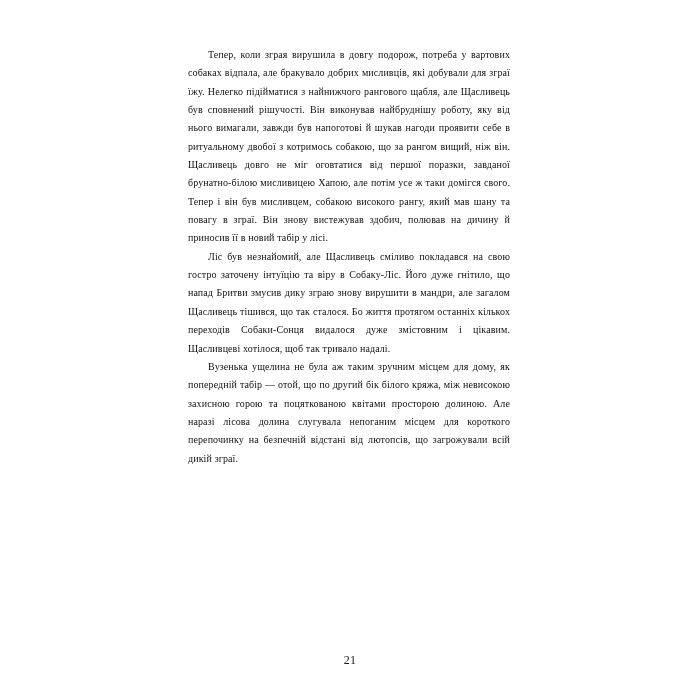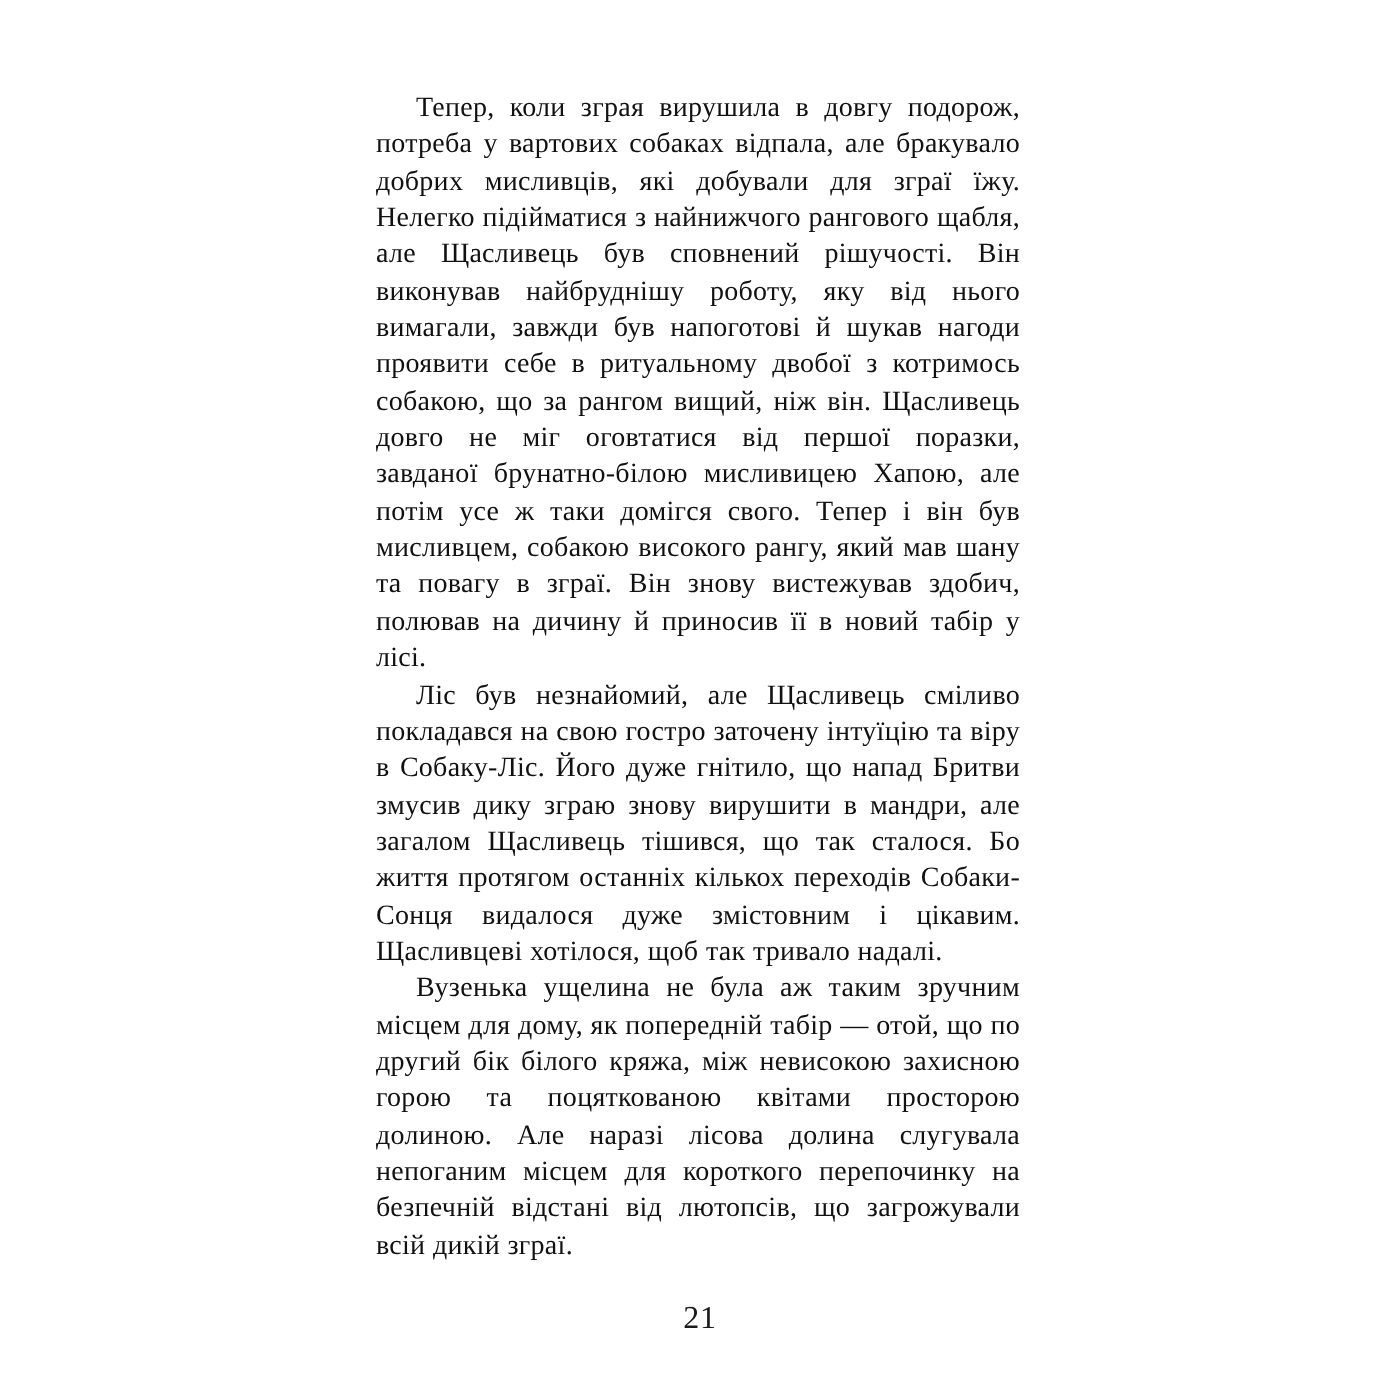--- a/index.html
+++ b/index.html
@@ -33,35 +33,35 @@
     top: 46px;
     width: 322px;
   }
 
   .para {
     margin: 0;
     padding: 0;
     text-indent: 20px;
     text-align: justify;
     text-justify: inter-word;
-    font-size: 14px;
+    font-size: 10px;
     line-height: 18.35px;
     letter-spacing: 0.01em;
     word-spacing: 0.01em;
     hyphens: none;
   }
 
   
   .folio {
     position: absolute;
     left: 0;
     top: 652px;
     width: 700px;
     text-align: center;
-    font-size: 16px;
+    font-size: 12px;
     line-height: 16px;
     color: #1a1a1a;
     letter-spacing: 0.02em;
   }
 </style>
 </head>
 <body>
 
 <div class="page">
 

